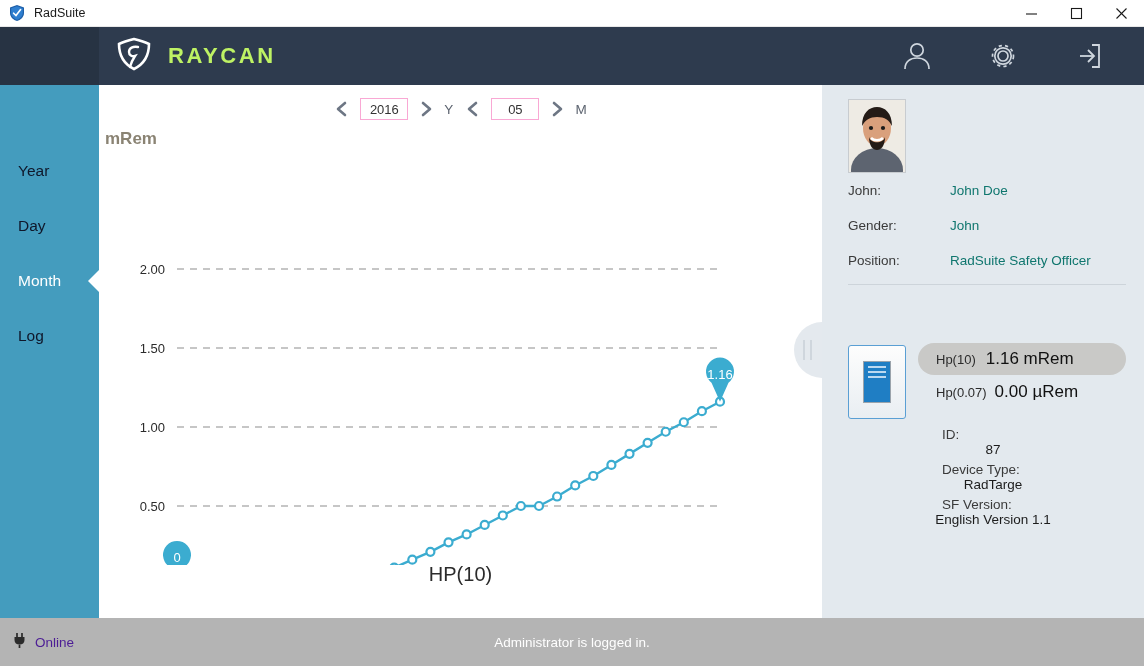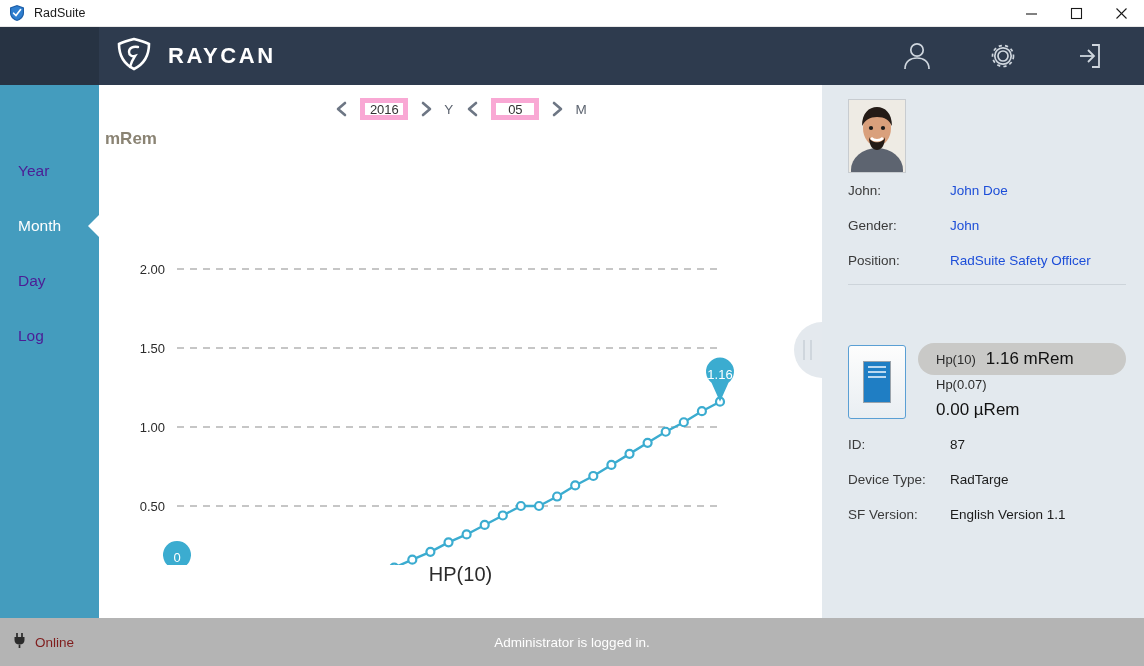--- a/index.html
+++ b/index.html
@@ -32,36 +32,36 @@
   }
   .header-left {
     position: absolute; left: 0; top: 0; width: 99px; height: 58px;
     background: #273343;
   }
   .brand {
     position: absolute; left: 114px; top: 0; height: 58px;
     display: flex; align-items: center; gap: 14px;
   }
   .brand-text {
-    color: #ffffff; font-size: 22px; font-weight: bold; letter-spacing: 2.6px;
+    color: #bef264; font-size: 22px; font-weight: bold; letter-spacing: 2.6px;
   }
   .header-icons {
     position: absolute; right: 40px; top: 0; height: 58px;
     display: flex; align-items: center; gap: 52px;
   }
   .hdr-ico { cursor: pointer; display: flex; align-items: center; justify-content: center; }
 
   
   .sidebar {
     position: absolute; left: 0; top: 85px; width: 99px; height: 533px;
     background: #449cbe;
   }
   .nav-item {
     position: relative; height: 55px; display: flex; align-items: center;
-    padding-left: 18px; font-size: 15.5px; color: #4c1d95; cursor: pointer;
+    padding-left: 18px; font-size: 15.5px; color: #0f172a; cursor: pointer;
   }
   .nav-item.active { color: #ffffff; }
   .nav-item.active::after {
     content: ""; position: absolute; right: 0; top: 50%;
     transform: translateY(-50%);
     border-top: 11px solid transparent;
     border-bottom: 11px solid transparent;
     border-right: 11px solid #ffffff;
   }
 
@@ -72,21 +72,21 @@
   }
   .date-bar {
     position: absolute; left: 0; top: 0; width: 723px; height: 48px;
     display: flex; align-items: center; justify-content: center; gap: 0px;
   }
   .arrow-btn {
     width: 28px; height: 28px; display: flex; align-items: center;
     justify-content: center; cursor: pointer;
   }
   .date-box {
-    width: 48px; height: 22px; border: 5px solid #f9a8d4; background: #fff;
+    width: 48px; height: 22px; border: 1px solid #f9a8d4; background: #fff;
     display: flex; align-items: center; justify-content: center;
     font-size: 13px; color: #333; margin: 0 4px; cursor: text;
   }
   .unit-lbl { font-size: 13.5px; color: #5d6470; margin: 0 6px 0 4px; }
 
   .axis-unit {
     position: absolute; left: 6px; top: 44px;
     font-size: 17px; font-weight: bold; color: #8a8373;
   }
   .chart-svg { position: absolute; left: 0; top: 60px; }
@@ -111,21 +111,21 @@
     position: absolute; left: 822px; top: 85px; width: 322px; height: 533px;
     background: #e3e9ee;
   }
   .avatar {
     position: absolute; left: 26px; top: 14px; width: 58px; height: 74px;
     border: 1px solid #c8ccd0; background: #efece7; overflow: hidden;
   }
   .info-rows { position: absolute; left: 26px; top: 88px; width: 280px; }
   .info-row { display: flex; height: 35px; align-items: center; font-size: 13.5px; }
   .info-k { width: 102px; color: #3a3a3a; }
-  .info-v { color: #1d4ed8; }
+  .info-v { color: #0f766e; }
   .divider {
     position: absolute; left: 26px; top: 199px; width: 278px;
     height: 1px; background: #cdd4da;
   }
   .device-box {
     position: absolute; left: 26px; top: 260px; width: 58px; height: 74px;
     border: 1px solid #5a9fd4; border-radius: 3px;
     background: linear-gradient(180deg,#fdfdfd,#e9eef2);
     display: flex; align-items: center; justify-content: center;
   }
@@ -137,36 +137,36 @@
   .device-inner span { display: block; width: 18px; height: 2px; background: #bcd9f0; }
   .hp10-pill {
     position: absolute; left: 96px; top: 258px; width: 208px; height: 32px;
     background: #c9c9c7; border-radius: 16px;
     display: flex; align-items: center; gap: 10px; padding-left: 18px;
   }
   .hp-lbl-s { font-size: 13px; color: #2b2b2b; }
   .hp-val-b { font-size: 17px; color: #111; }
   .hp007-row {
     position: absolute; left: 96px; top: 292px; width: 220px; height: 30px;
-    display: flex; gap: 8px; padding-left: 18px; flex-direction: column;
+    display: flex; align-items: center; gap: 8px; padding-left: 18px;
   }
   .dev-rows { position: absolute; left: 26px; top: 342px; width: 290px; }
-  .dev-row { display: flex; height: 35px; align-items: center; font-size: 13.5px; }
+  .dev-row { display: flex; height: 35px; align-items: center; font-size: 13.5px; flex-direction: column; }
   .dev-k { width: 102px; color: #3a3a3a; }
   .dev-v { color: #1c1c1c; }
 
   
   .statusbar {
     position: absolute; left: 0; top: 618px; width: 1144px; height: 48px;
     background: #b4b4b4;
   }
   .st-online {
     position: absolute; left: 12px; top: 0; height: 48px;
     display: flex; align-items: center; gap: 8px;
-    font-size: 13.5px; color: #7f1d1d;
+    font-size: 13.5px; color: #4c1d95;
   }
   .st-center {
     position: absolute; left: 0; top: 0; width: 1144px; height: 48px;
     display: flex; align-items: center; justify-content: center;
     font-size: 13.5px; color: #ffffff;
   }
 </style>
 </head>
 <body>
 
@@ -235,25 +235,25 @@
         </svg>
       </span>
     </div>
   </div>
 
   <div class="sidebar">
     <div style="height:58px"></div>
     <div class="nav-item">
       <span>Year</span>
     </div>
+    <div class="nav-item">
+      <span>Day</span>
+    </div>
     <div class="nav-item active">
       <span>Month</span>
-    </div>
-    <div class="nav-item">
-      <span>Day</span>
     </div>
     <div class="nav-item">
       <span>Log</span>
     </div>
   </div>
 
   <div class="chart-panel">
 
     <div class="date-bar">
       <span class="arrow-btn">

